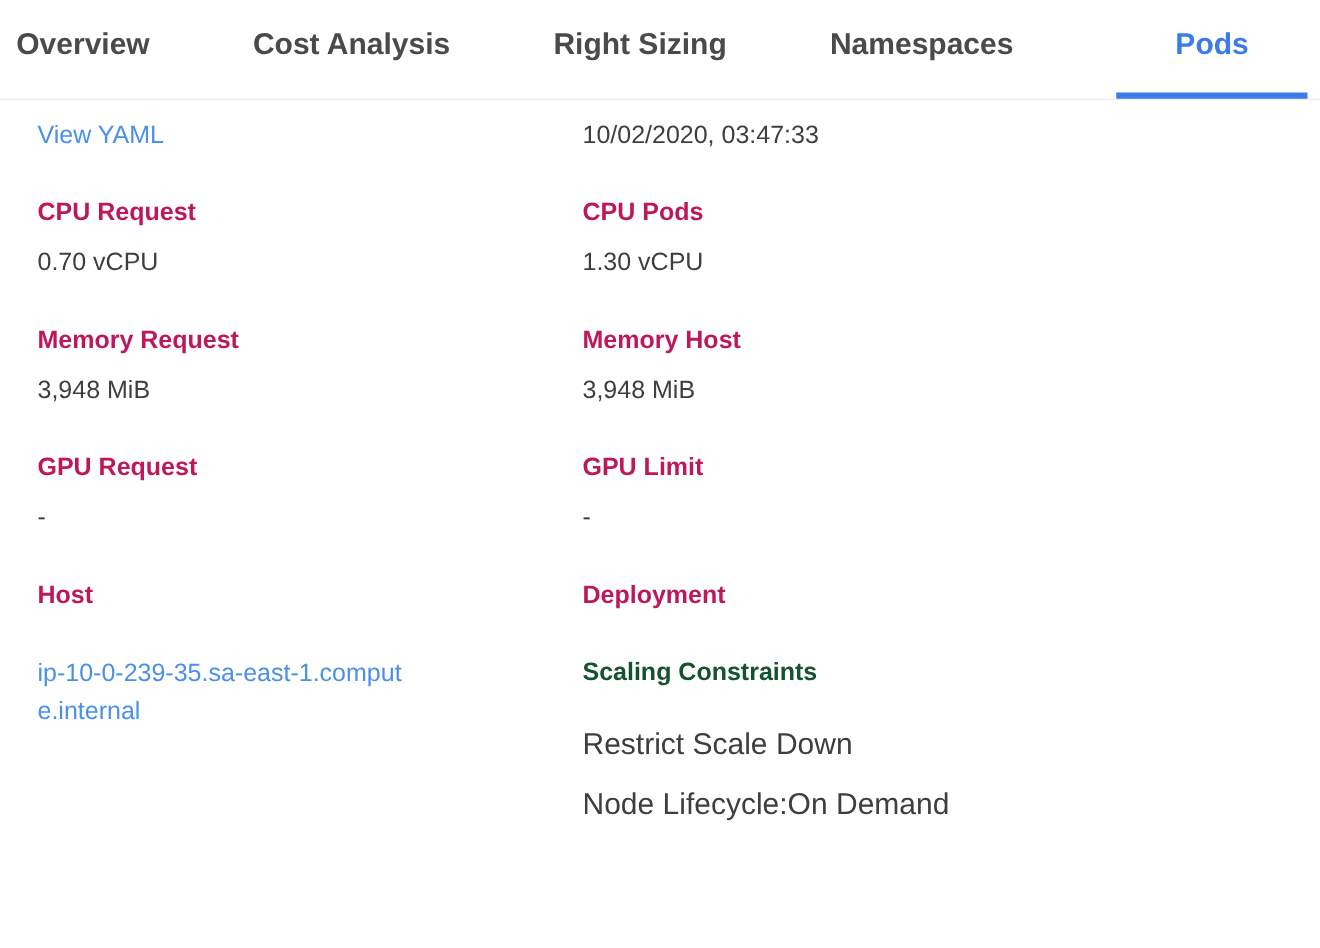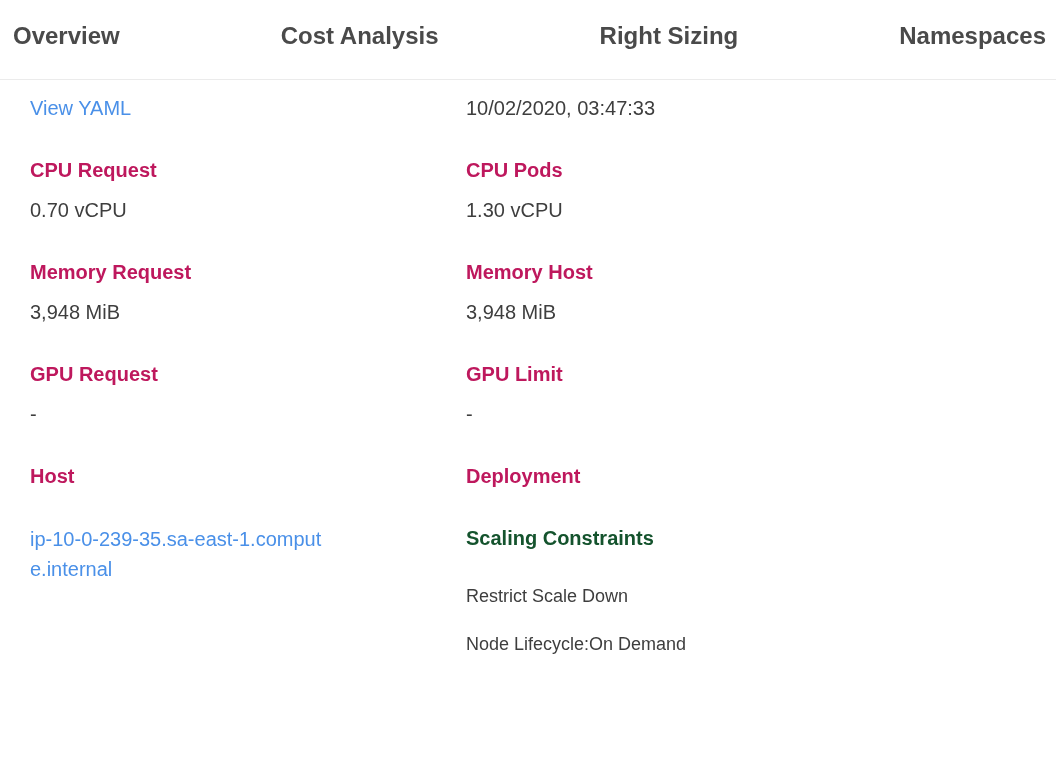--- a/index.html
+++ b/index.html
@@ -80,32 +80,33 @@
   .host-link { max-width: 300px; margin-top: 36px; }
   .deploy-link { max-width: 326px; }
 
   .scaling { margin-top: 38px; }
   .scaling-title {
     font-size: 20px;
     line-height: 24px;
     font-weight: 700;
     color: #14532d;
   }
-  .scaling-item { font-size: 18px; line-height: 24px; }
+  .scaling-item { font-size: 24px; line-height: 24px; }
   .scaling-item-0 { margin-top: 34px; }
   .scaling-item-1 { margin-top: 24px; }
 </style>
 </head>
 <body>
 
 <div class="tabs-row">
   <div class="tab">Overview</div>
   <div class="tab">Cost Analysis</div>
   <div class="tab">Right Sizing</div>
   <div class="tab">Namespaces</div>
+  <div class="tab active">Pods</div>
 </div>
 
 <div class="content">
   <div class="grid">
 
     <div class="text-20 link">View YAML</div>
     <div class="text-20">10/02/2020, 03:47:33</div>
 
     <div class="field">
       <div class="field-label">CPU Request</div>

